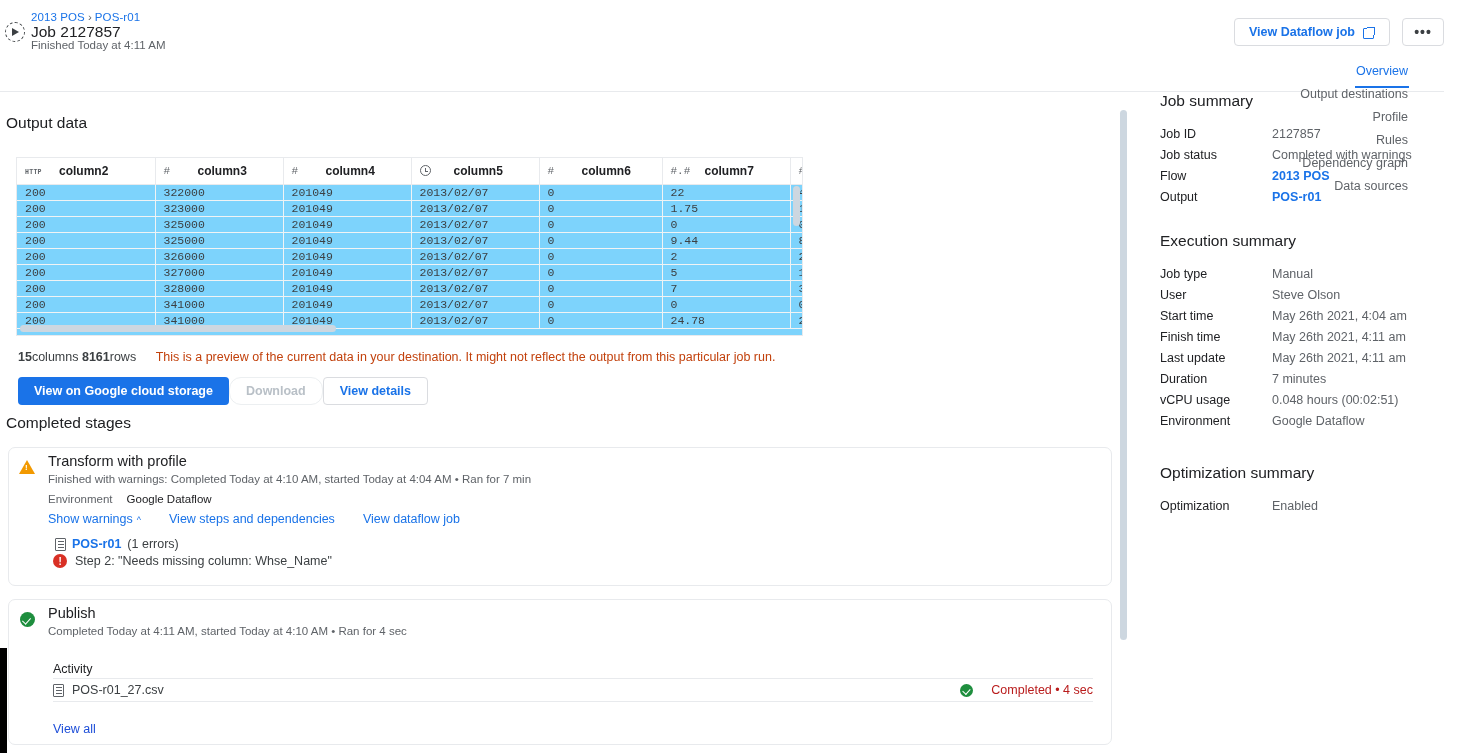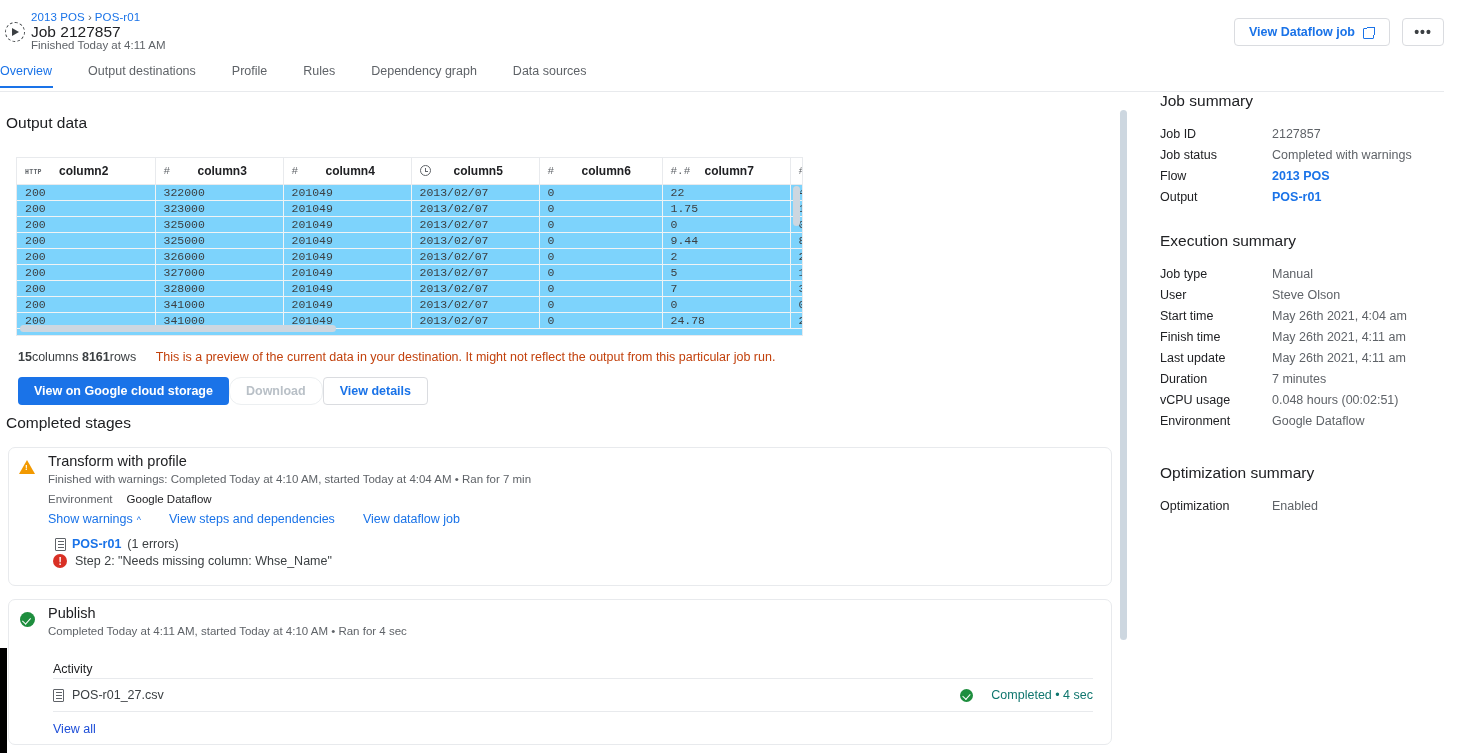--- a/index.html
+++ b/index.html
@@ -44,21 +44,21 @@
   }
   .ext-icon::after {
     content: ""; position: absolute; left: 4px; top: 1px; width: 7px; height: 7px;
     border-top: 1.4px solid #1a73e8; border-right: 1.4px solid #1a73e8;
     background: #fff;
   }
   .btn-dots { width: 42px; justify-content: center; color: #3c4043; font-size: 14px; letter-spacing: 1px; padding: 0; }
 
   
   .tabs { position: absolute; left: 0; top: 64px; width: 1444px; height: 28px;
-          border-bottom: 1px solid #e8eaed; display: flex; align-items: flex-start; }
+          border-bottom: 1px solid #e8eaed; display: flex; align-items: flex-end; flex-direction: column; }
   .tab { font-size: 12.5px; color: #5f6368; padding: 0 0 9px 0; margin-right: 36px; cursor: pointer; position: relative; white-space: nowrap; }
   .tab:first-child { margin-left: 0; }
   .tab.active { color: #1a73e8; }
   .tab.active::after { content: ""; position: absolute; left: -1px; right: -1px; bottom: -1px; height: 2.5px; background: #1a73e8; }
 
   
   .main { position: absolute; left: 0; top: 92px; width: 1124px; height: 661px; }
   .pane-scrollbar {
     position: absolute; left: 1120px; top: 18px; width: 7px; height: 530px;
     background: #cdd7e0; border-radius: 4px;
@@ -160,26 +160,26 @@
   }
   .warn-detail-file a { color: #1a73e8; text-decoration: none; font-weight: bold; }
   .warn-detail-file .errcount { color: #3c4043; }
 
   .warn-detail-step { position: absolute; left: 44px; top: 106px; display: flex; align-items: center; gap: 8px; font-size: 12.5px; color: #3c4043; }
   .err-circle { width: 14px; height: 14px; border-radius: 50%; background: #d93025; position: relative; flex: none; }
   .err-circle::after { content: "!"; position: absolute; left: 5.5px; top: 1px; font-size: 10px; color: #fff; font-weight: bold; line-height: 13px; }
 
   .activity-label { position: absolute; left: 44px; top: 62px; font-size: 12.5px; color: #202124; }
   .activity-row {
-    position: absolute; left: 44px; top: 78px; width: 1040px; height: 34px;
+    position: absolute; left: 44px; top: 78px; width: 1040px; height: 24px;
     border-top: 1px solid #e8eaed; border-bottom: 1px solid #e8eaed;
     display: flex; align-items: center; justify-content: space-between;
   }
   .activity-file { display: flex; align-items: center; gap: 8px; font-size: 12.5px; color: #3c4043; }
-  .activity-status { display: flex; align-items: center; gap: 18px; font-size: 12.5px; color: #0f766e; }
+  .activity-status { display: flex; align-items: center; gap: 18px; font-size: 12.5px; color: #b91c1c; }
   .ok-small { width: 13px; height: 13px; border-radius: 50%; background: #1e8e3e; position: relative; flex: none; }
   .ok-small::after { content: ""; position: absolute; left: 3.5px; top: 3px; width: 3.5px; height: 6px; border-right: 1.6px solid #fff; border-bottom: 1.6px solid #fff; transform: rotate(42deg); }
   .view-all { position: absolute; left: 44px; top: 122px; font-size: 12.5px; color: #1d4ed8; text-decoration: none; cursor: pointer; }
 
   
   .sidebar { position: absolute; left: 1160px; top: 92px; width: 300px; }
   .side-h { font-size: 15.5px; color: #202124; margin-bottom: 14px; }
   .side-rows { display: block; }
   .side-row { display: flex; font-size: 12.5px; line-height: 21px; }
   .side-row .k { width: 112px; flex: none; color: #202124; }

